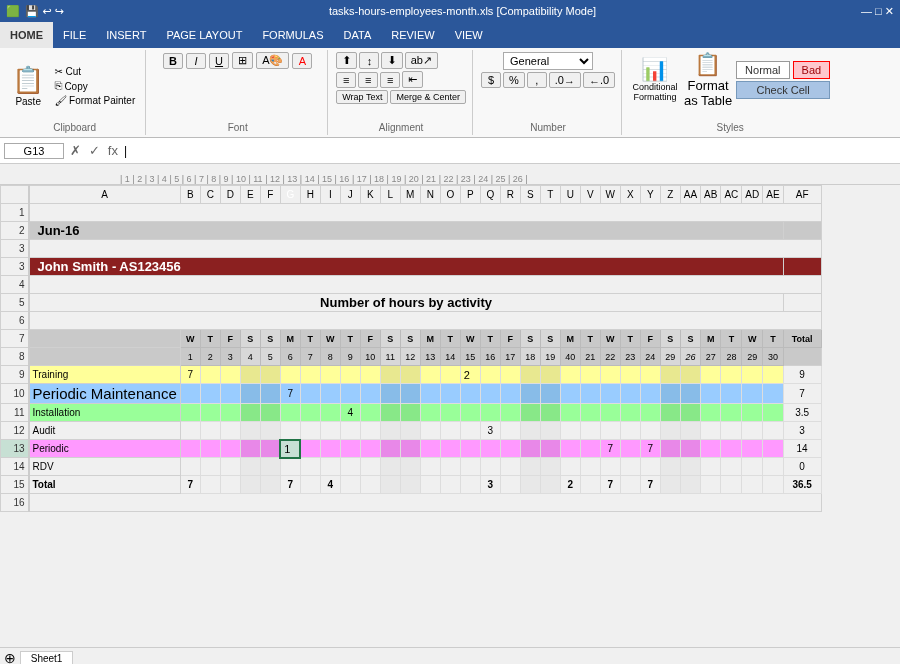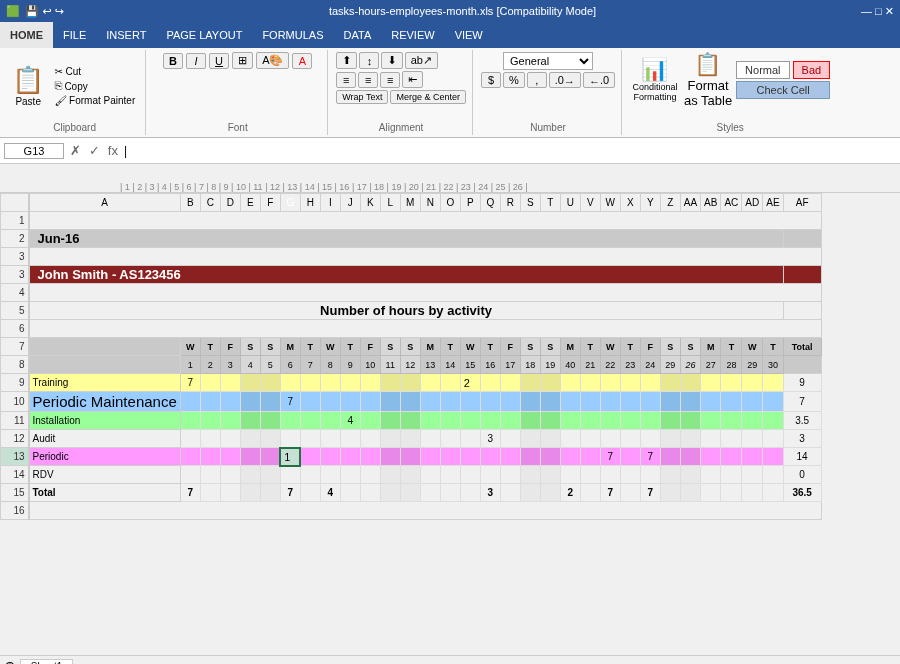--- a/index.html
+++ b/index.html
@@ -163,21 +163,21 @@
       flex: 1;
       border: none;
       font-size: 11px;
       outline: none;
     }
     .formula-icon { color: #666; font-size: 13px; cursor: pointer; padding: 0 2px; }
 
     
     #ruler {
       background: #f0f0f0;
-      height: 29px;
+      height: 21px;
       border-bottom: 1px solid #ccc;
       overflow: hidden;
       position: relative;
     }
     #ruler-inner {
       display: flex;
       margin-left: 60px;
       font-size: 9px;
       color: #666;
       height: 100%;

